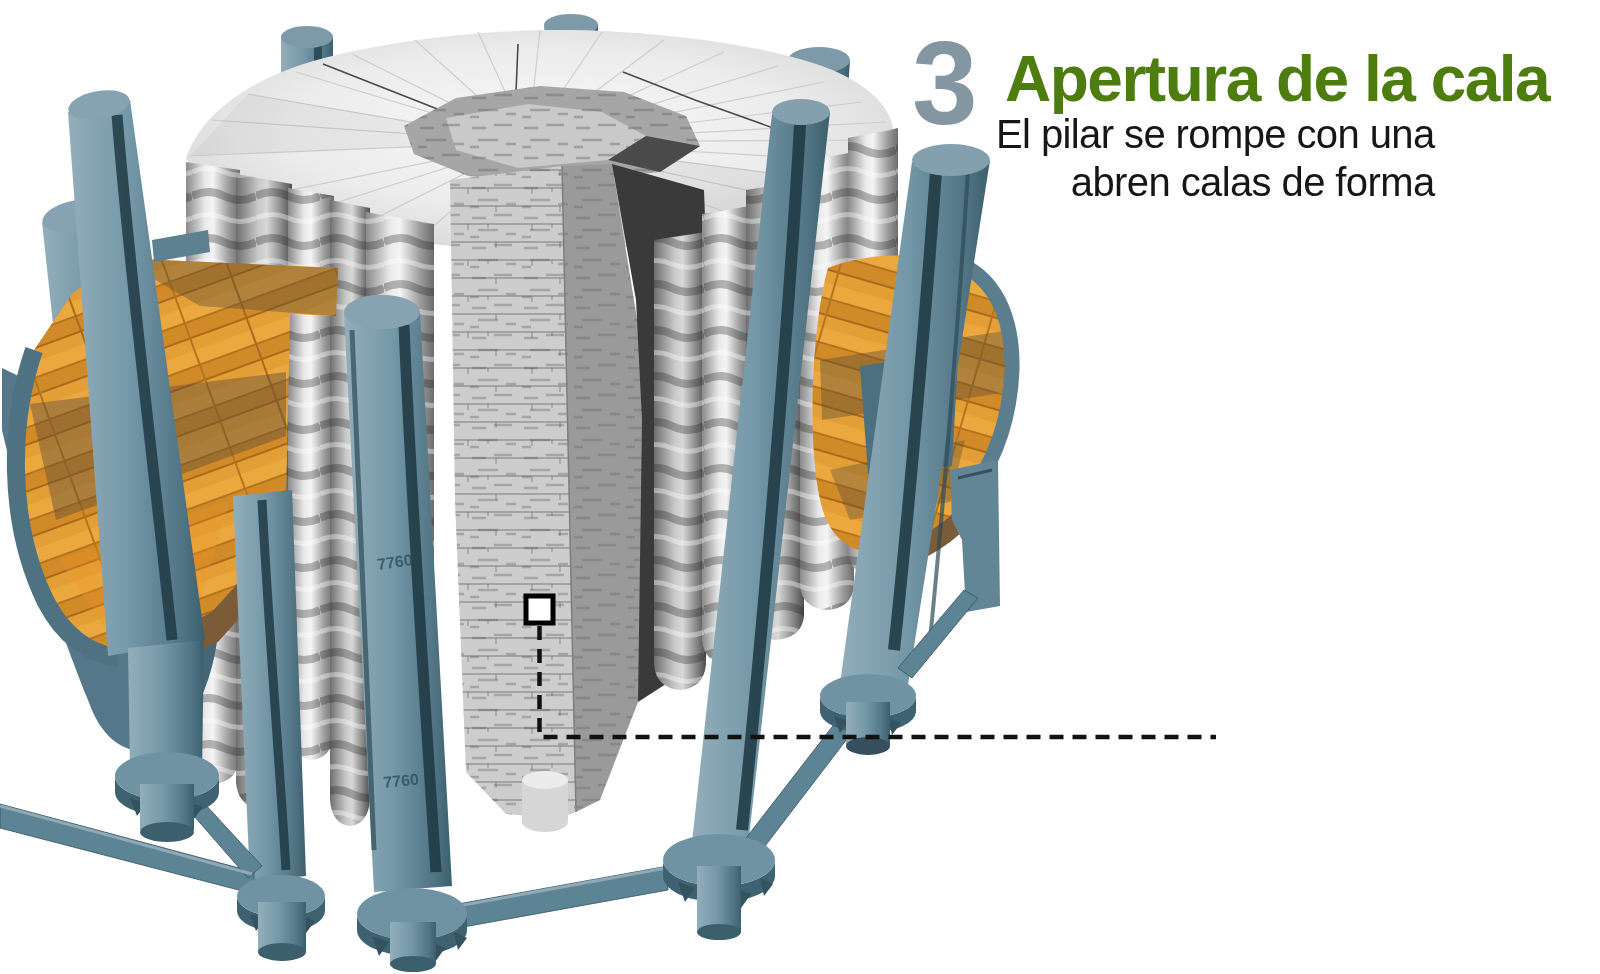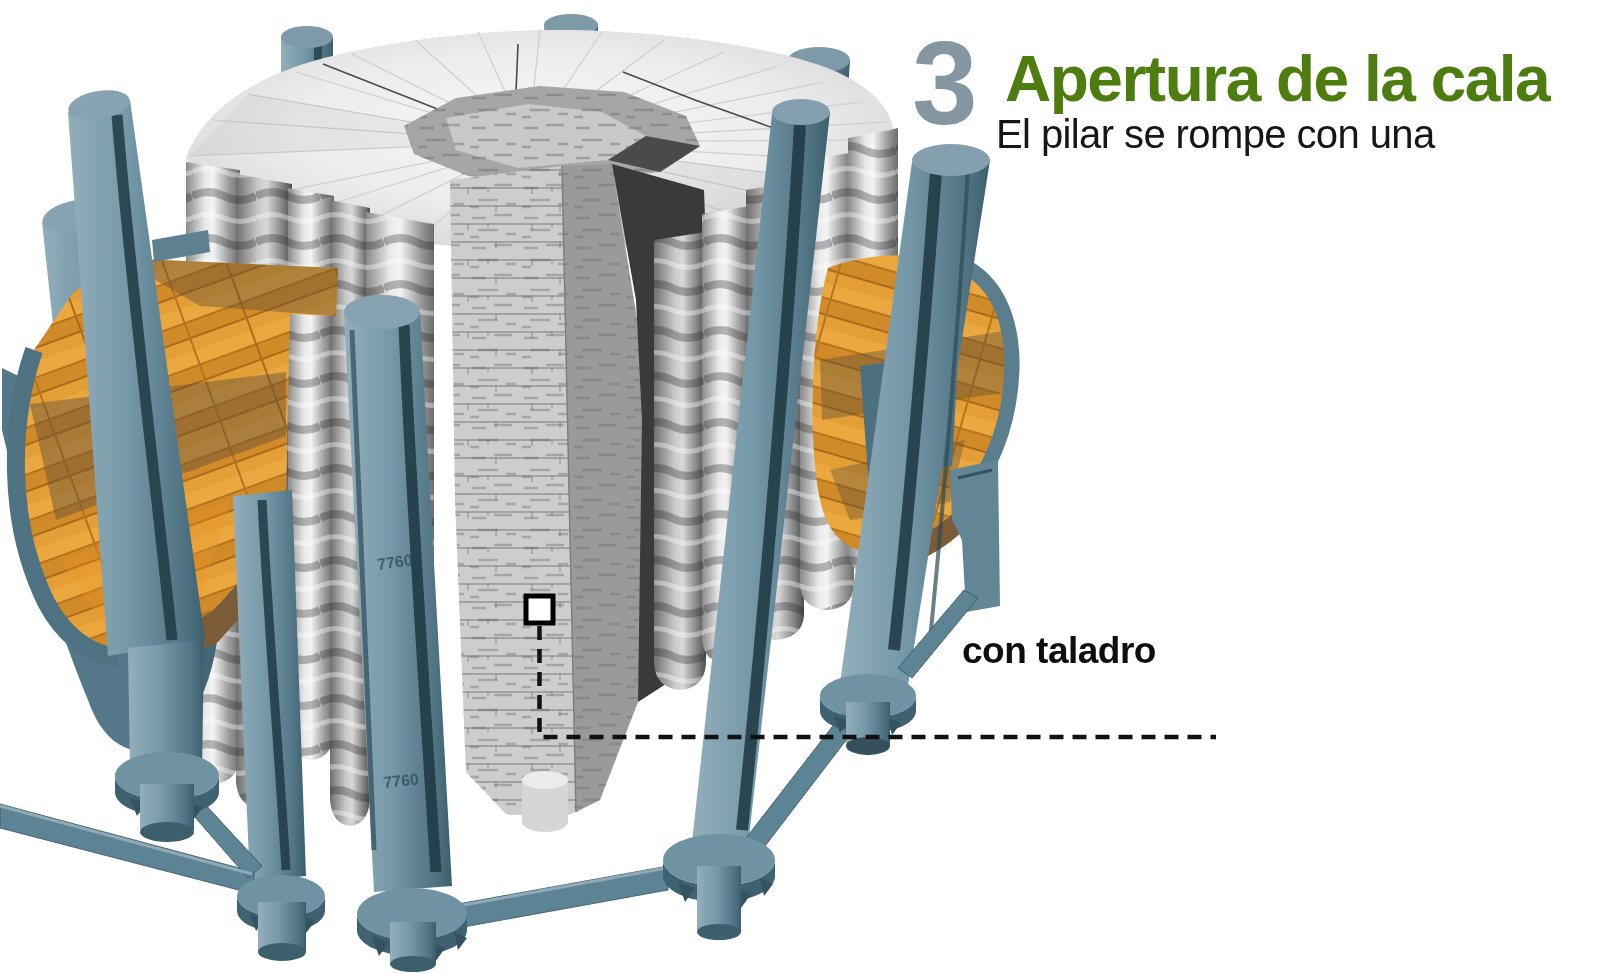--- a/index.html
+++ b/index.html
@@ -294,18 +294,18 @@
   <g>
     <polyline points="539.5,626 539.5,737 1216,737" fill="none" stroke="#111111" stroke-width="4.5" stroke-dasharray="14 9"></polyline>
     <rect x="526" y="596" width="27" height="27" fill="#ffffff" stroke="#000000" stroke-width="5"></rect>
   </g>
 </svg>
 
 <div class="txt" id="step-number">3</div>
 <div class="txt" id="step-title">Apertura de la cala</div>
 <div class="txt" id="step-body">
   <div>El pilar se rompe con una</div>
+  <div>abren calas de forma</div>
 </div>
 <div class="txt" id="callout-label">
-  <div>con taladro</div>
 </div>
 
 </div>
 
 </body></html>

